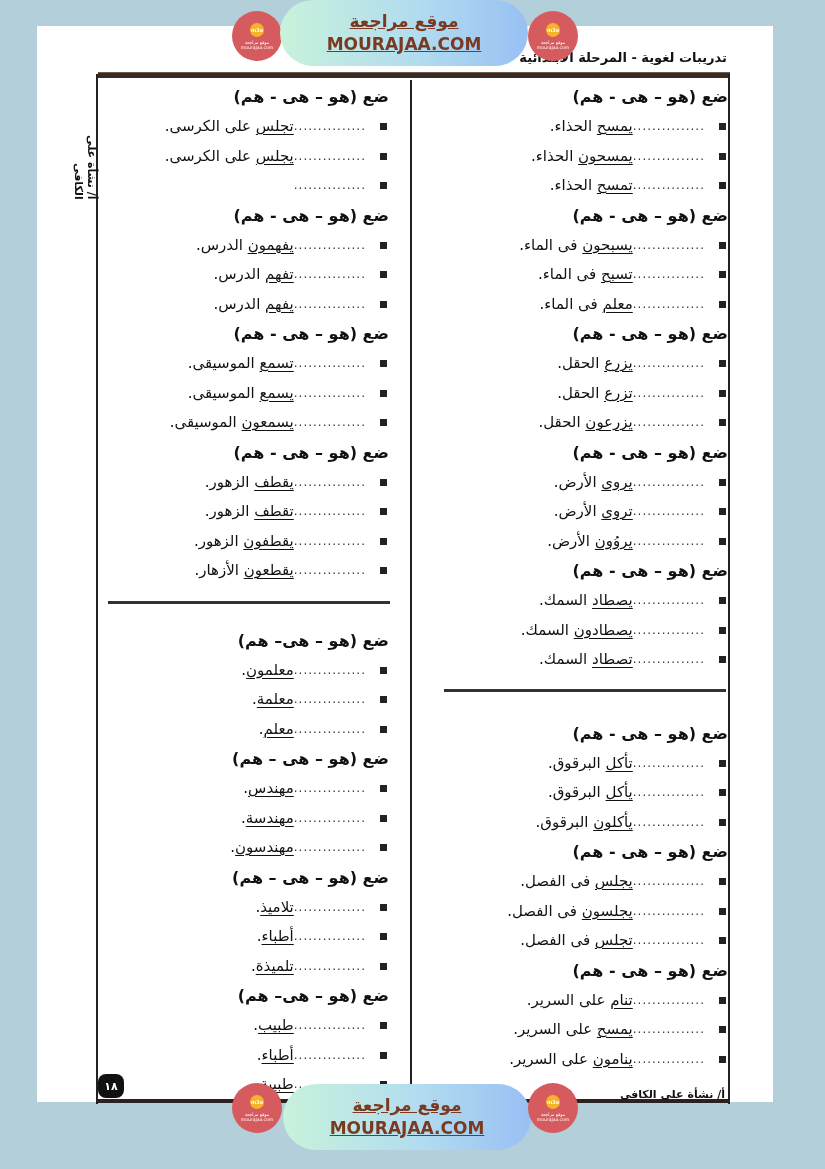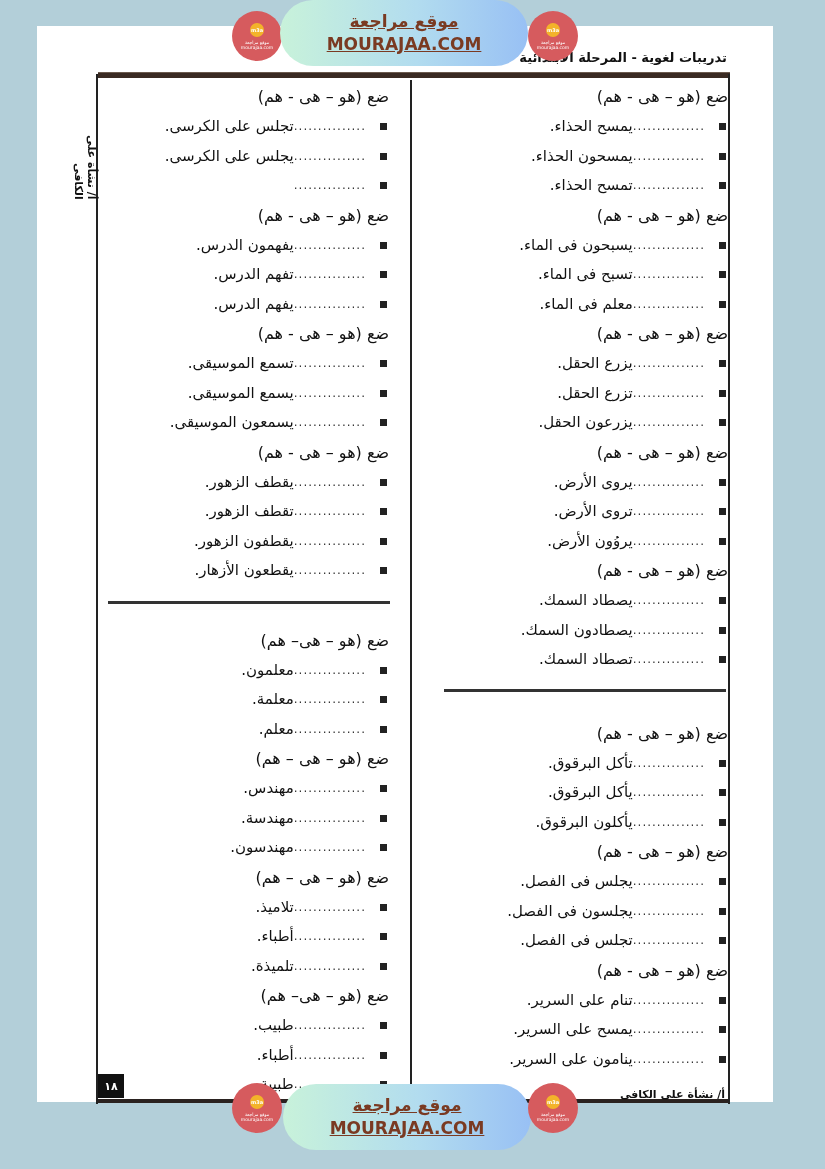--- a/index.html
+++ b/index.html
@@ -45,41 +45,41 @@
     writing-mode:vertical-rl; font-size:11px; font-weight:bold; color:#111;
     direction:rtl;
   }
   .side-label-bottom {
     position:absolute; right:100px; top:1088px; font-size:11px; font-weight:bold; color:#111;
     direction:rtl;
   }
   .page-num {
     position:absolute; left:98px; top:1074px; width:26px; height:24px;
     background:#111; color:#fff; font-size:11px; font-weight:bold;
-    display:flex; align-items:center; justify-content:center;
+    display:flex; align-items:center; justify-content:center;border-radius:8px;
   }
   .col {
     position:absolute; direction:rtl;
     font-family:"DejaVu Sans", sans-serif; color:#111;
   }
   .group-title {
-    font-size:16px; font-weight:normal; height:30px; line-height:30px; white-space:nowrap;
+    font-size:16px; font-weight:bold; height:30px; line-height:30px; white-space:nowrap;
   }
   .item {
     height:29.5px; line-height:29.5px; font-size:15px; white-space:nowrap;
     display:flex; align-items:center;
   }
   .bullet {
     display:inline-block; width:7px; height:7px; background:#222; margin-left:14px; margin-right:2px;
     flex:0 0 auto;
   }
   .dots {
     letter-spacing:1px; color:#333; font-size:12px; direction:ltr; flex:0 0 auto;
   }
-  .word { margin-right:0; text-decoration-thickness:1px; text-underline-offset:3px; }
+  .word { margin-right:0; text-decoration:underline; text-decoration-thickness:1px; text-underline-offset:3px; }
   .rest { }
   .banner {
     position:absolute; width:248px; height:66px; border-radius:33px;
     background:linear-gradient(90deg,#c8f2da 0%,#b2dcef 55%,#98c0f4 100%);
     display:flex; flex-direction:column; align-items:center; justify-content:center;
   }
   .banner .ar {
     color:#7a3a22; font-size:17px; font-weight:bold; text-decoration:underline; line-height:22px;
     direction:rtl;
   }

